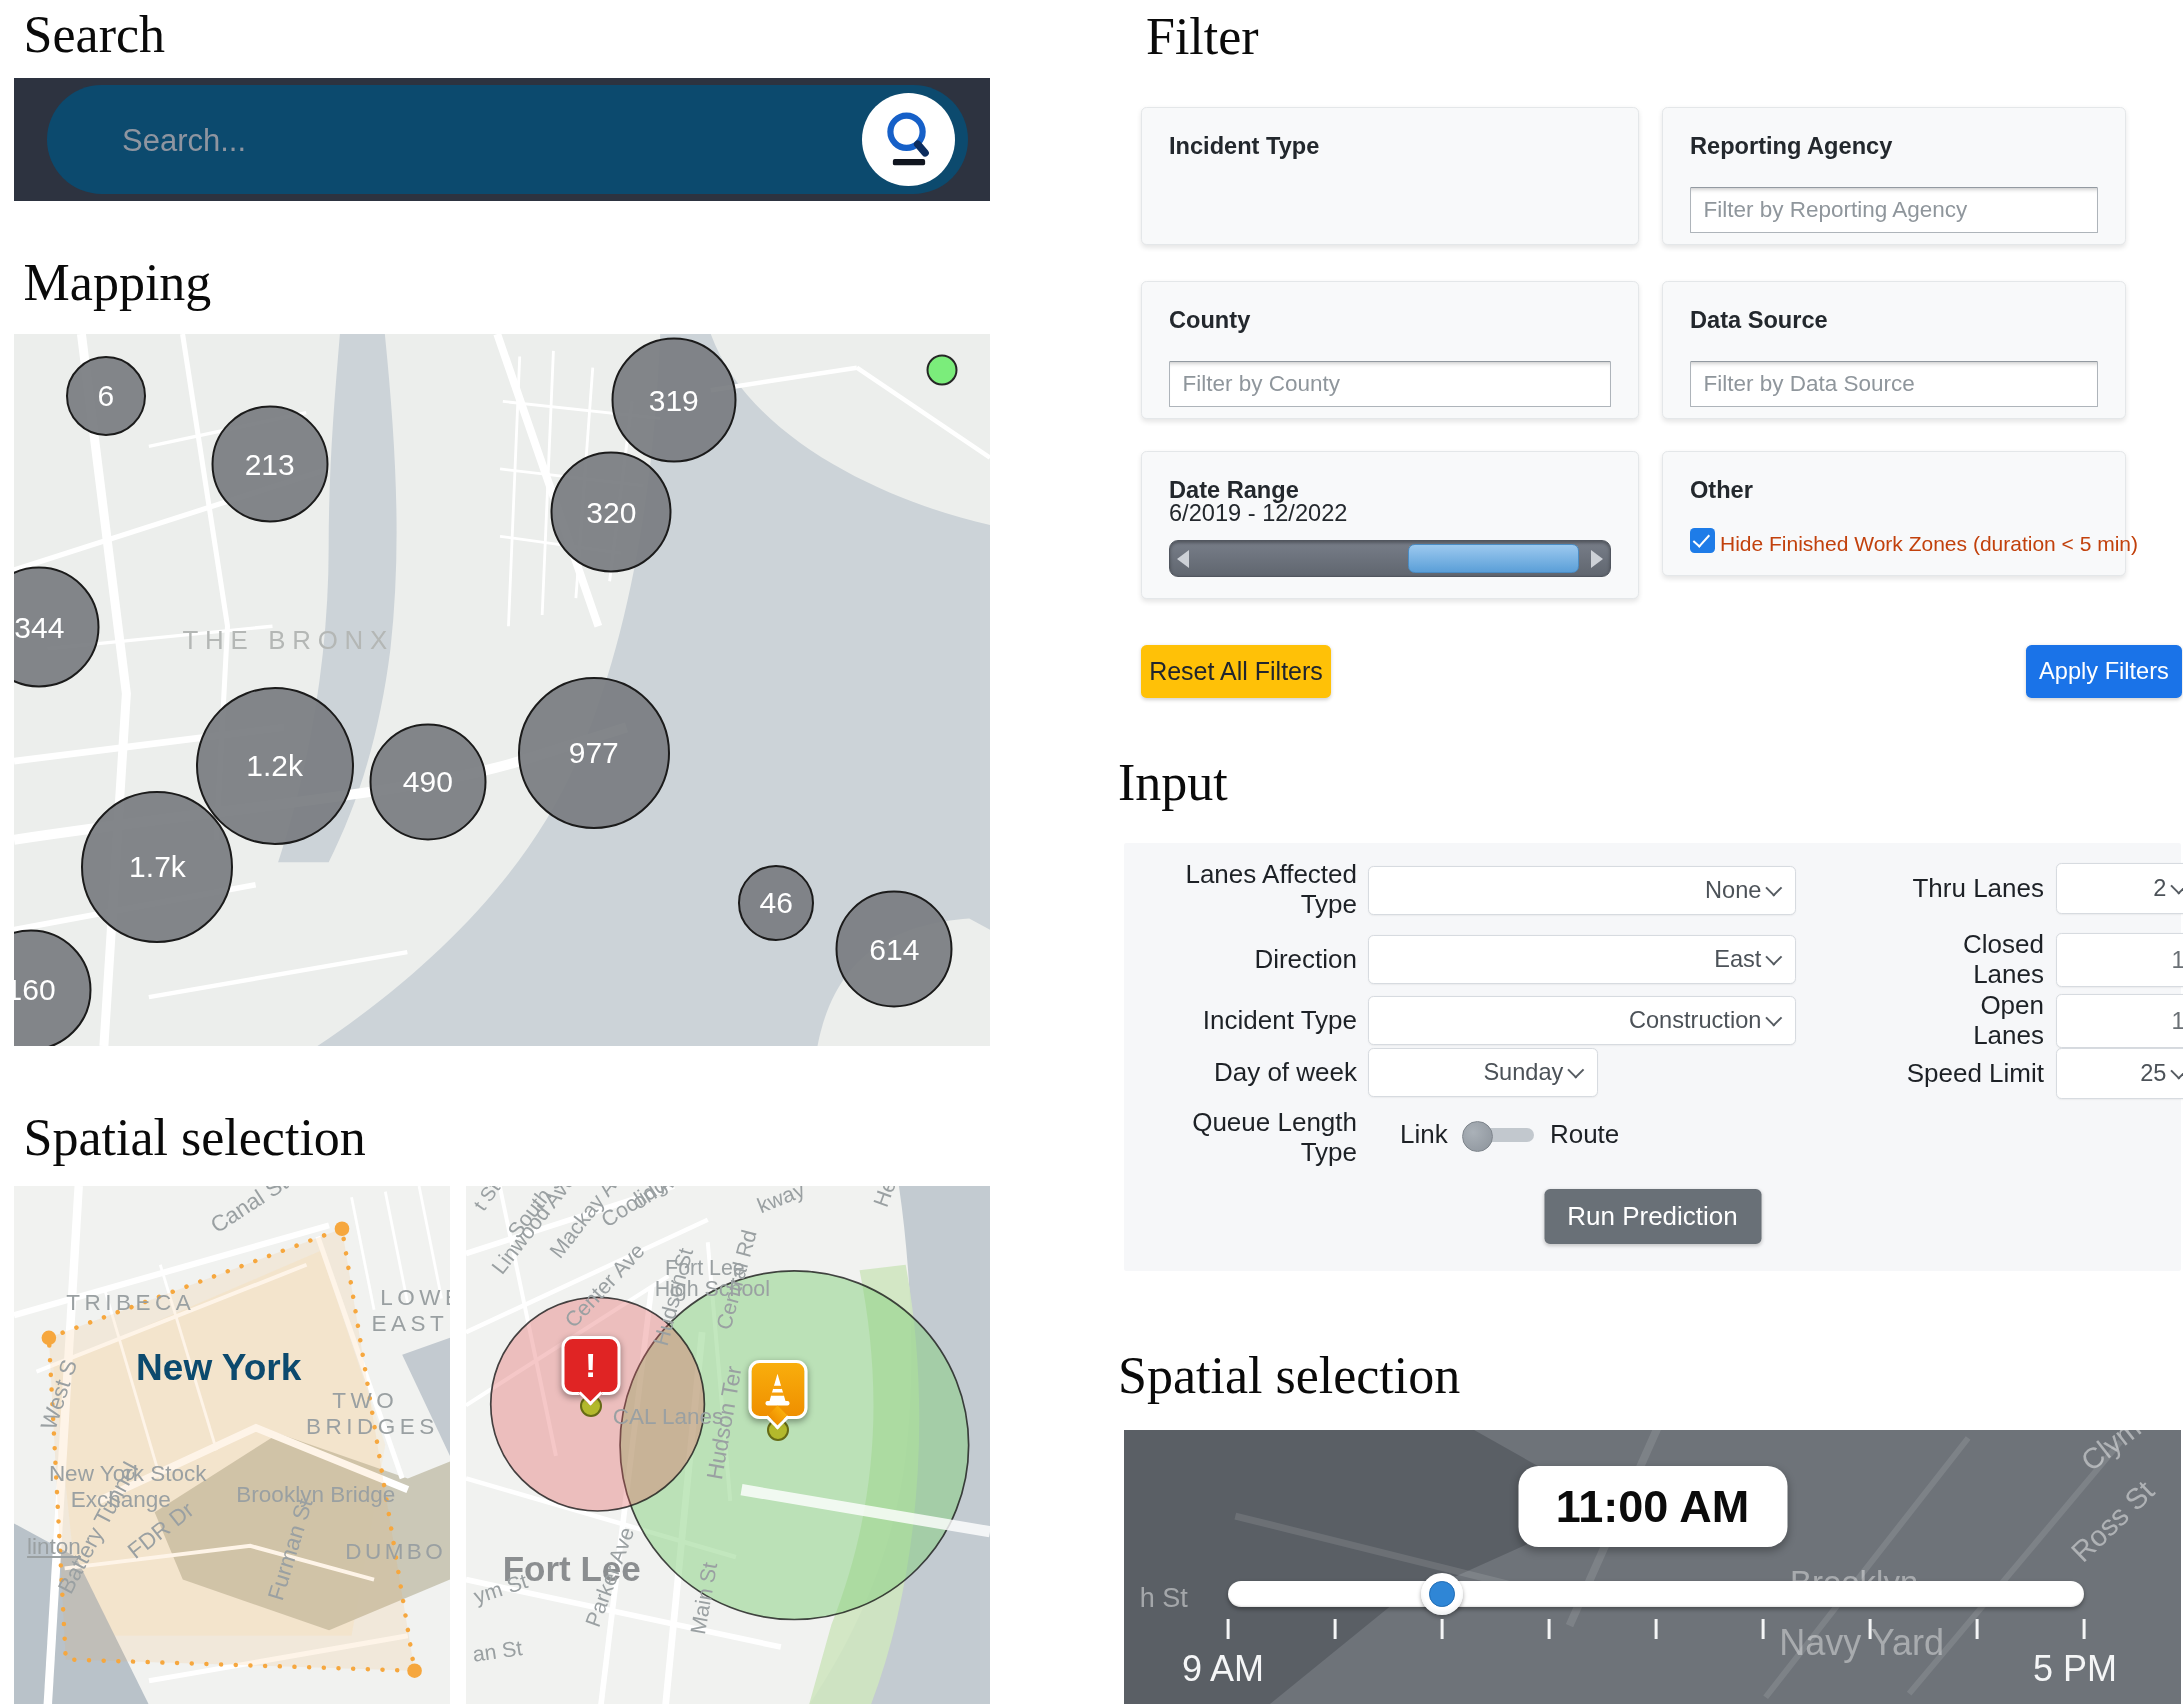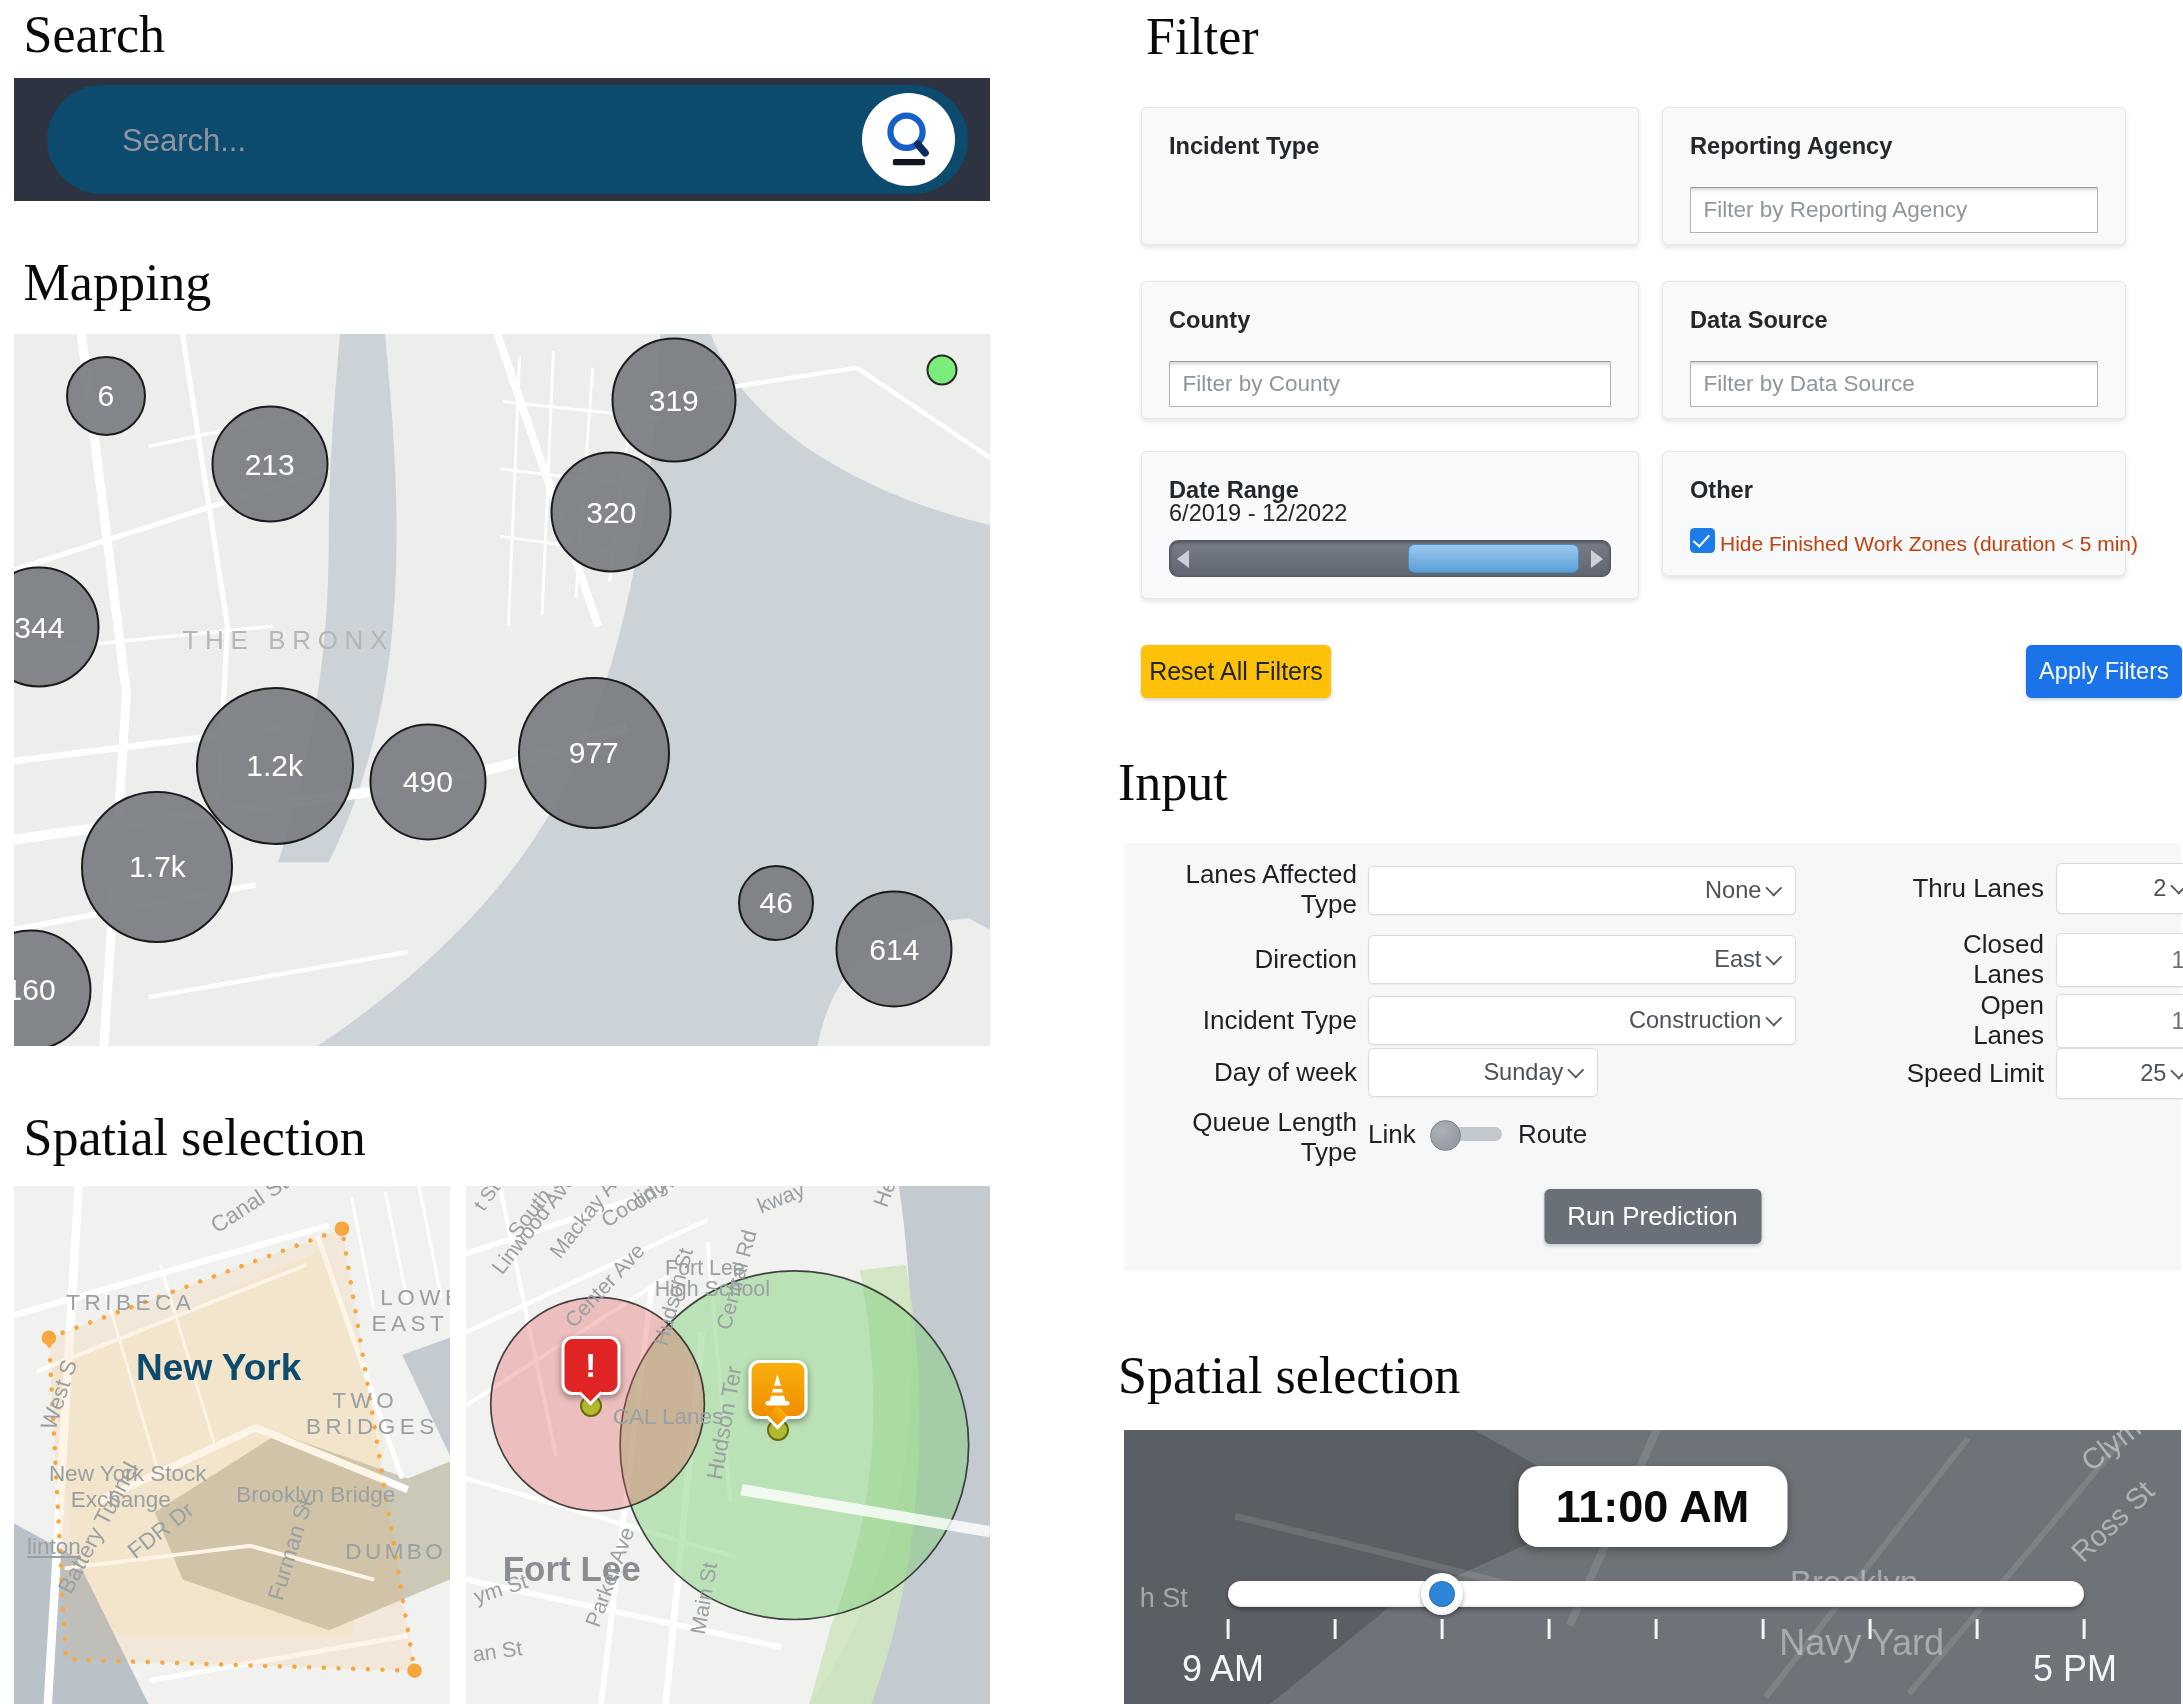--- a/index.html
+++ b/index.html
@@ -74,21 +74,21 @@
 
   
   #input-panel{left:1124px;top:843px;width:1057px;height:428px;background:#f6f7f9;border-radius:2.2px;}
   .in-label{position:absolute;display:flex;align-items:center;justify-content:flex-end;text-align:right;
     font-size:26px;color:#1d2126;line-height:30px;}
   .ctl{position:absolute;background:#fff;border:1.1px solid #d7dbe0;border-radius:5.6px;
     display:flex;align-items:center;font-size:23.6px;color:#4c5258;padding:0 15.7px;box-shadow:0 0.6px 1.7px rgba(0,0,0,.05);}
   .ctl .val{flex:1;text-align:right;}
   .chev{width:9.6px;height:9.6px;border-right:2.2px solid #555b61;border-bottom:2.2px solid #555b61;
     transform:rotate(45deg);margin-left:6.7px;margin-top:-4.5px;flex:none;}
-  .toggle-row{position:absolute;display:flex;align-items:flex-start;gap:14.6px;font-size:26px;color:#1d2126;}
+  .toggle-row{position:absolute;display:flex;align-items:flex-end;gap:14.6px;font-size:26px;color:#1d2126;margin-left:32px;}
   .toggle{position:relative;width:73px;height:30px;}
   .toggle .track{position:absolute;left:12.4px;right:1.1px;top:7.9px;height:14.6px;border-radius:7.3px;background:#c2c8ce;}
   .toggle .knob{position:absolute;left:0;top:0.6px;width:29px;height:29px;border-radius:50%;
     background:radial-gradient(circle at 35% 35%,#aab1b8,#8c939b);border:1.1px solid #7e858c;}
   #run-btn{left:50%;transform:translateX(-50%);top:346px;width:217px;height:55px;background:#697077;color:#fff;
     font-size:26px;border-radius:5.6px;position:absolute;display:flex;align-items:center;justify-content:center;
     box-shadow:0 1.7px 3.9px rgba(0,0,0,.2);cursor:pointer;}
 
   
   #temporal-panel{left:1124px;top:1430px;width:1057px;height:274px;background:#6e7379;overflow:hidden;position:absolute;}

